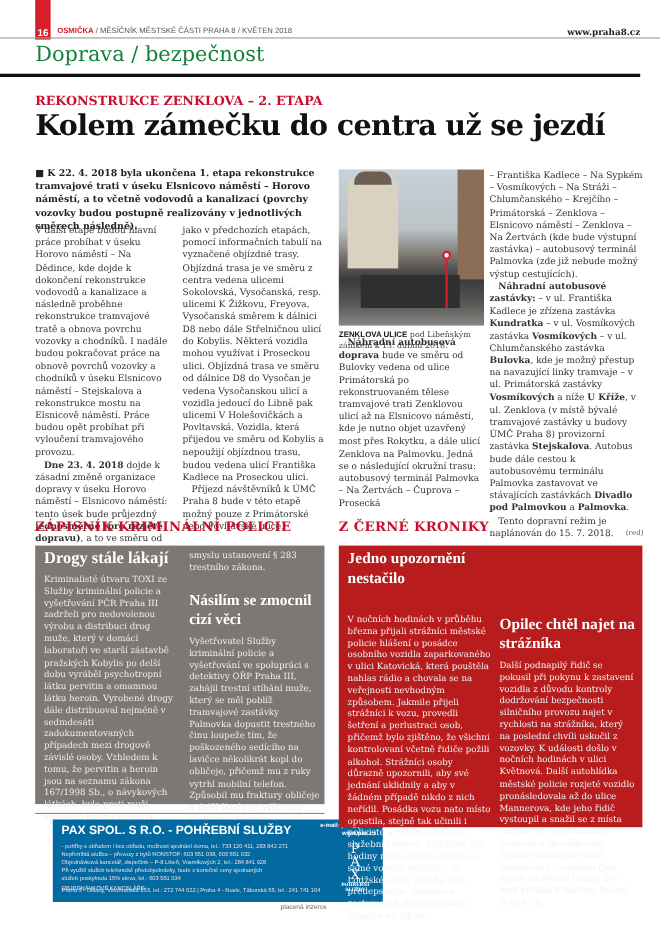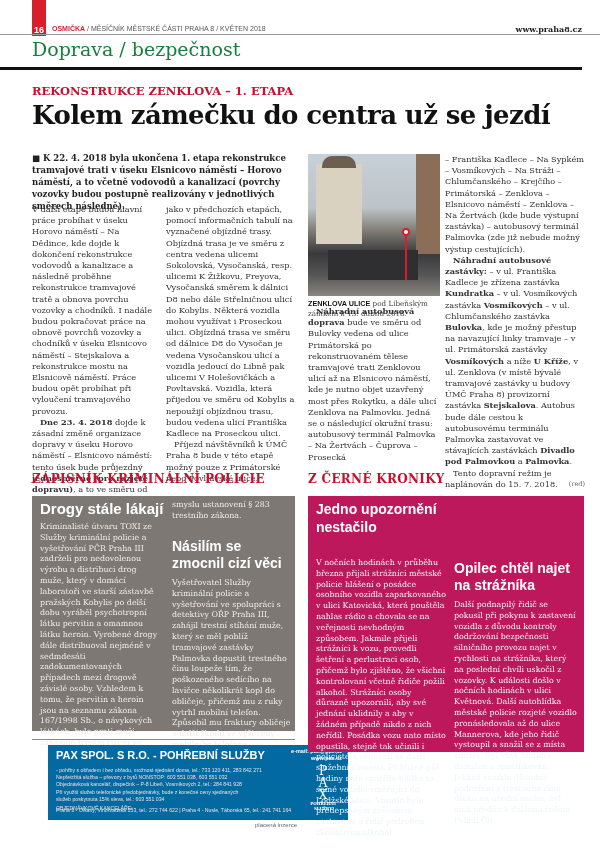--- a/index.html
+++ b/index.html
@@ -27,22 +27,22 @@
 .photo .bld1:before{content:"";position:absolute;left:6px;top:-8px;width:34px;height:12px;background:#6c5e50;border-radius:10px 10px 0 0}
 .photo .bld2{position:absolute;right:0;top:0;width:24px;height:100px;background:#8a6e58}
 .photo .road{position:absolute;left:20px;top:96px;width:90px;height:30px;background:#2f2f31;transform:skewX(-10px)}
 .photo .sign{position:absolute;left:94px;top:74px;width:8px;height:8px;border-radius:50%;background:#fff;border:2px solid #d61f2b}
 .photo .pole{position:absolute;left:97px;top:82px;width:2px;height:44px;background:#d61f2b}
 .caption{position:absolute;left:308px;top:299px;width:132px;font-size:7.2px;line-height:9.5px;color:#444}
 .caption b{font-family:"Liberation Sans",sans-serif;color:#111}
 .red{font-size:6.5px;color:#666;float:right}
 .s2title{position:absolute;font-family:"DejaVu Serif",serif;font-weight:bold;font-size:12px;color:#c8102e;letter-spacing:0.3px}
 .grey-box{position:absolute;left:32px;top:496px;width:263px;height:235px;background:#7d7874;color:#f0eeea}
-.blue-box{position:absolute;left:308px;top:496px;width:276px;height:256px;background:#be185d;color:#eef5f9}
-.box-h{font-family:Liberation Sans, sans-serif;font-weight:bold;color:#fff}
+.blue-box{position:absolute;left:308px;top:496px;width:276px;height:256px;background:#b91c1c;color:#eef5f9}
+.box-h{font-family:Liberation Serif, serif;font-weight:bold;color:#fff}
 .bcol{position:absolute;font-size:7.9px;line-height:10.8px}
 .ad{position:absolute;left:48px;top:745px;width:300px;height:75px;background:#0369a1;color:#f2dede;font-family:"Liberation Sans",sans-serif}
 .ad-title{position:absolute;left:8px;top:4px;font-weight:bold;font-size:11px;color:#fff}
 .ad-email{position:absolute;right:6px;top:3px;font-size:5.5px;color:#fff;text-align:right;line-height:7px;font-weight:bold}
 .ad-lines{position:absolute;left:8px;top:22px;font-size:5.2px;line-height:7.2px;width:215px}
 .ad-logo{position:absolute;right:8px;top:20px;width:34px;height:50px;color:#fff;text-align:center;font-family:"DejaVu Serif",serif}
 .ad-logo .l{font-size:12px;line-height:12px}
 .ad-logo .sub{font-size:4px;font-weight:bold}
 .ad-foot{position:absolute;left:8px;top:62px;font-size:5.2px;white-space:nowrap}
 .placena{position:absolute;left:255px;top:822px;font-size:6px;color:#666;font-family:"Liberation Sans",sans-serif}
@@ -53,21 +53,21 @@
 
 <div class="hdr">
   <div class="pgnum">16</div>
   <div class="hdr-text"><span class="brand">OSMIČKA</span><span> / MĚSÍČNÍK MĚSTSKÉ ČÁSTI PRAHA 8 / KVĚTEN 2018</span></div>
   <div class="hdr-url">www.praha8.cz</div>
   <div class="hdr-line"></div>
 </div>
 <div class="section-title">Doprava / bezpečnost</div>
 <div class="section-rule"></div>
 
-<div class="kicker">REKONSTRUKCE ZENKLOVA – 1. ETAPA</div>
+<div class="kicker">REKONSTRUKCE ZENKLOVA – 2. ETAPA</div>
 <h1 class="headline">Kolem zámečku do centra už se jezdí</h1>
 <div class="lead">■ K 22. 4. 2018 byla ukončena 1. etapa rekonstrukce tramvajové trati v úseku Elsnicovo náměstí – Horovo náměstí, a to včetně vodovodů a kanalizací (povrchy vozovky budou postupně realizovány v jednotlivých směrech následně).</div>
 
 <div class="col c1">
   <p>V další etapě budou hlavní práce probíhat v úseku Horovo náměstí – Na Dědince, kde dojde k dokončení rekonstrukce vodovodů a kanalizace a následně proběhne rekonstrukce tramvajové tratě a obnova povrchu vozovky a chodníků. I nadále budou pokračovat práce na obnově povrchů vozovky a chodníků v úseku Elsnicovo náměstí – Stejskalova a rekonstrukce mostu na Elsnicově náměstí. Práce budou opět probíhat při vyloučení tramvajového provozu.</p>
   <p class="ind"><b>Dne 23. 4. 2018</b><span> dojde k zásadní změně organizace dopravy v úseku Horovo náměstí – Elsnicovo náměstí: tento úsek bude průjezdný </span><b>jednosměrně (pro rozjeté dopravu)</b><span>, a to ve směru od Bulovky do centra.</span></p>
   <p class="ind"><b>Individuální automobilová doprava</b><span> bude odkláněna, stejně</span></p>
 </div>
 
 <div class="col c2">

